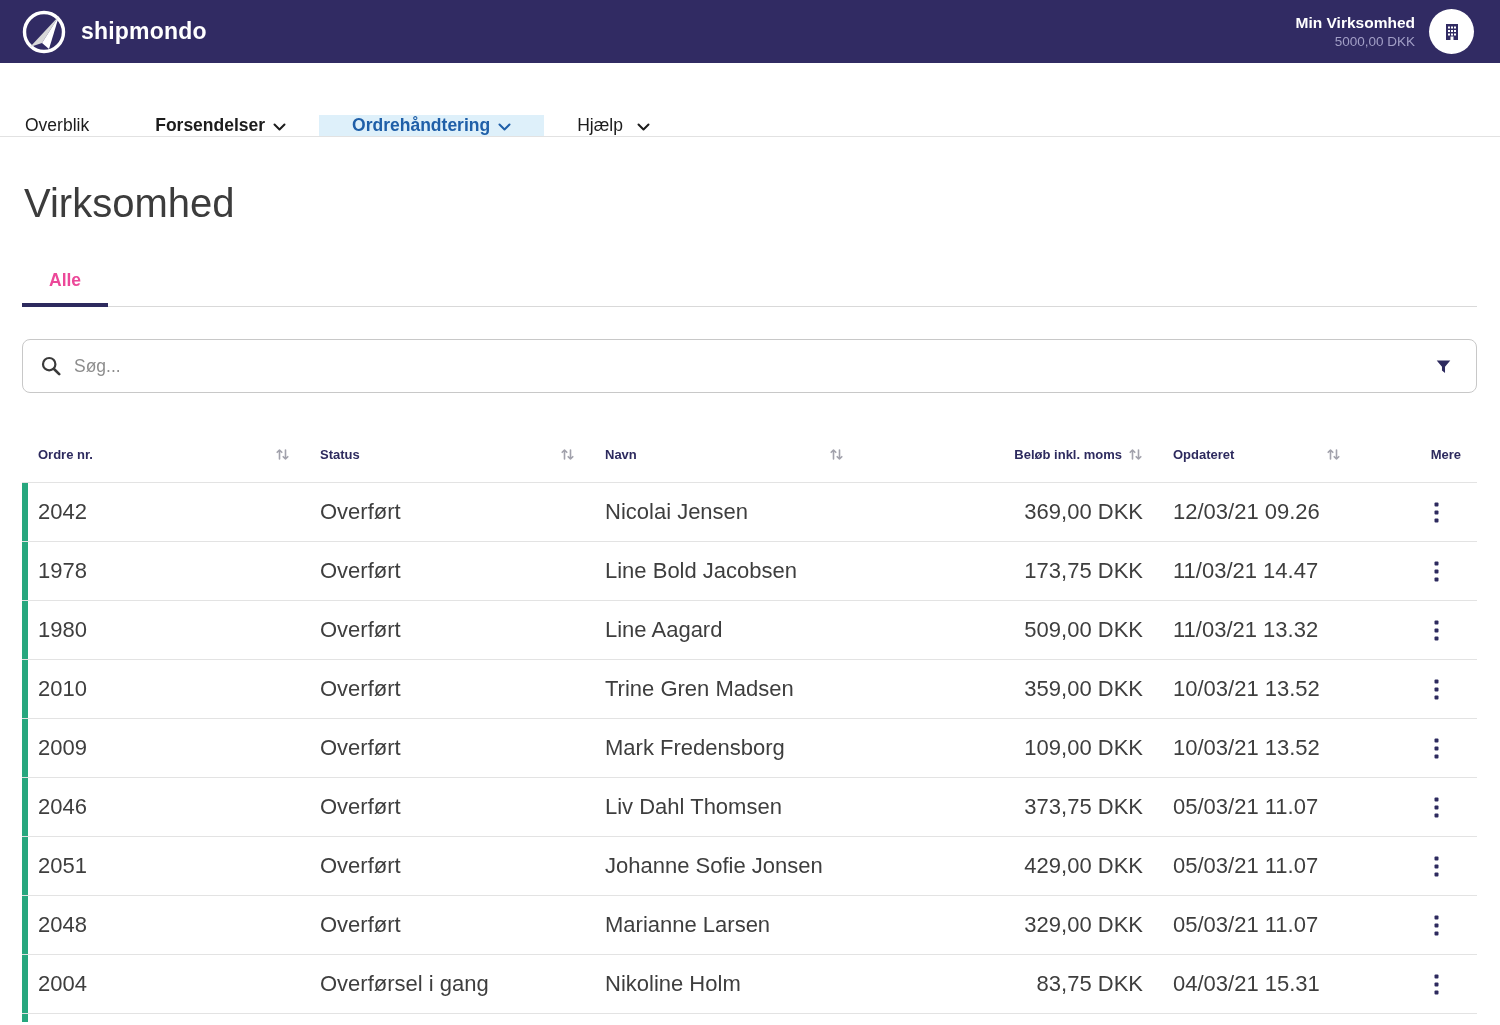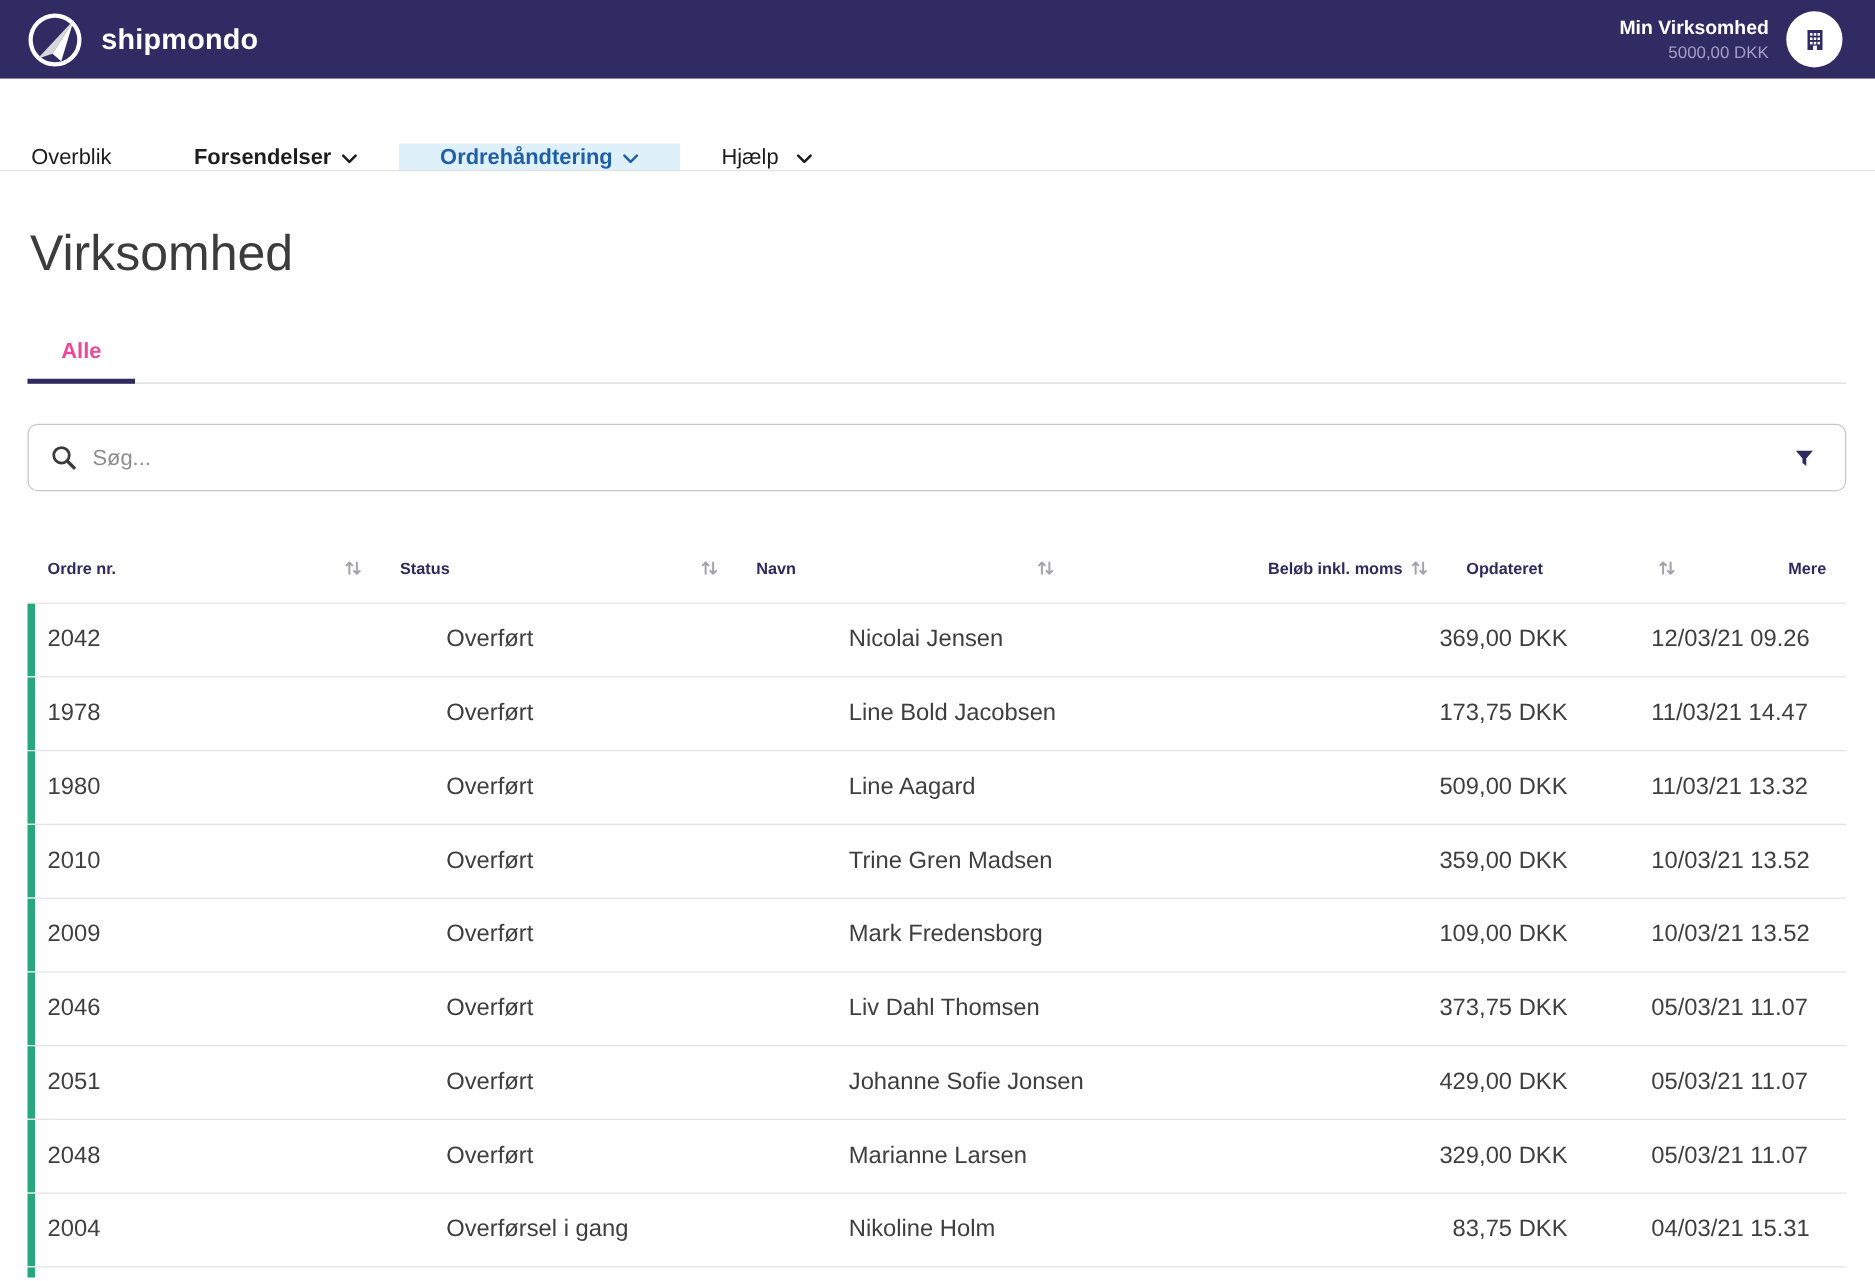--- a/index.html
+++ b/index.html
@@ -58,21 +58,21 @@
   .th { display: flex; align-items: center; justify-content: space-between;
     padding: 0 14px 0 16px; cursor: pointer; }
   .th.right { justify-content: flex-end; gap: 6px; padding-right: 2px; }
   .th.pad-date { padding-left: 28px; }
   .th.mere { justify-content: flex-end; padding-right: 16px; cursor: default; }
   .sort-icon { width: 15px; height: 15px; flex: none; }
   .sort-icon path, .sort-icon line { stroke: #a2a2ac; stroke-width: 1.6; fill: none;
     stroke-linecap: round; stroke-linejoin: round; }
 
   .trow { height: 59px; border-top: 1px solid #e3e3e3; position: relative; cursor: pointer;
-    font-size: 19px; color: #3e3e3e; gap: 37px; }
+    font-size: 22px; color: #3e3e3e; }
   .trow::before { content: ""; position: absolute; left: 0; top: 0; bottom: 0; width: 6px;
     background: #27a77e; }
   .td { padding: 0 16px; white-space: nowrap; overflow: hidden; }
   .td.amount { text-align: right; padding-right: 2px; }
   .td.date { padding-left: 28px; }
   .td.actions { display: flex; justify-content: flex-end; padding-right: 30px; }
   .kebab-btn { background: none; border: none; cursor: pointer; padding: 4px 8px; line-height: 0; }
   .kebab-icon { width: 5px; height: 21px; display: block; }
   .row-partial { height: 9px; border-top: 1px solid #e3e3e3; position: relative; }
   .row-partial::before { content: ""; position: absolute; left: 0; top: 0; bottom: 0;

